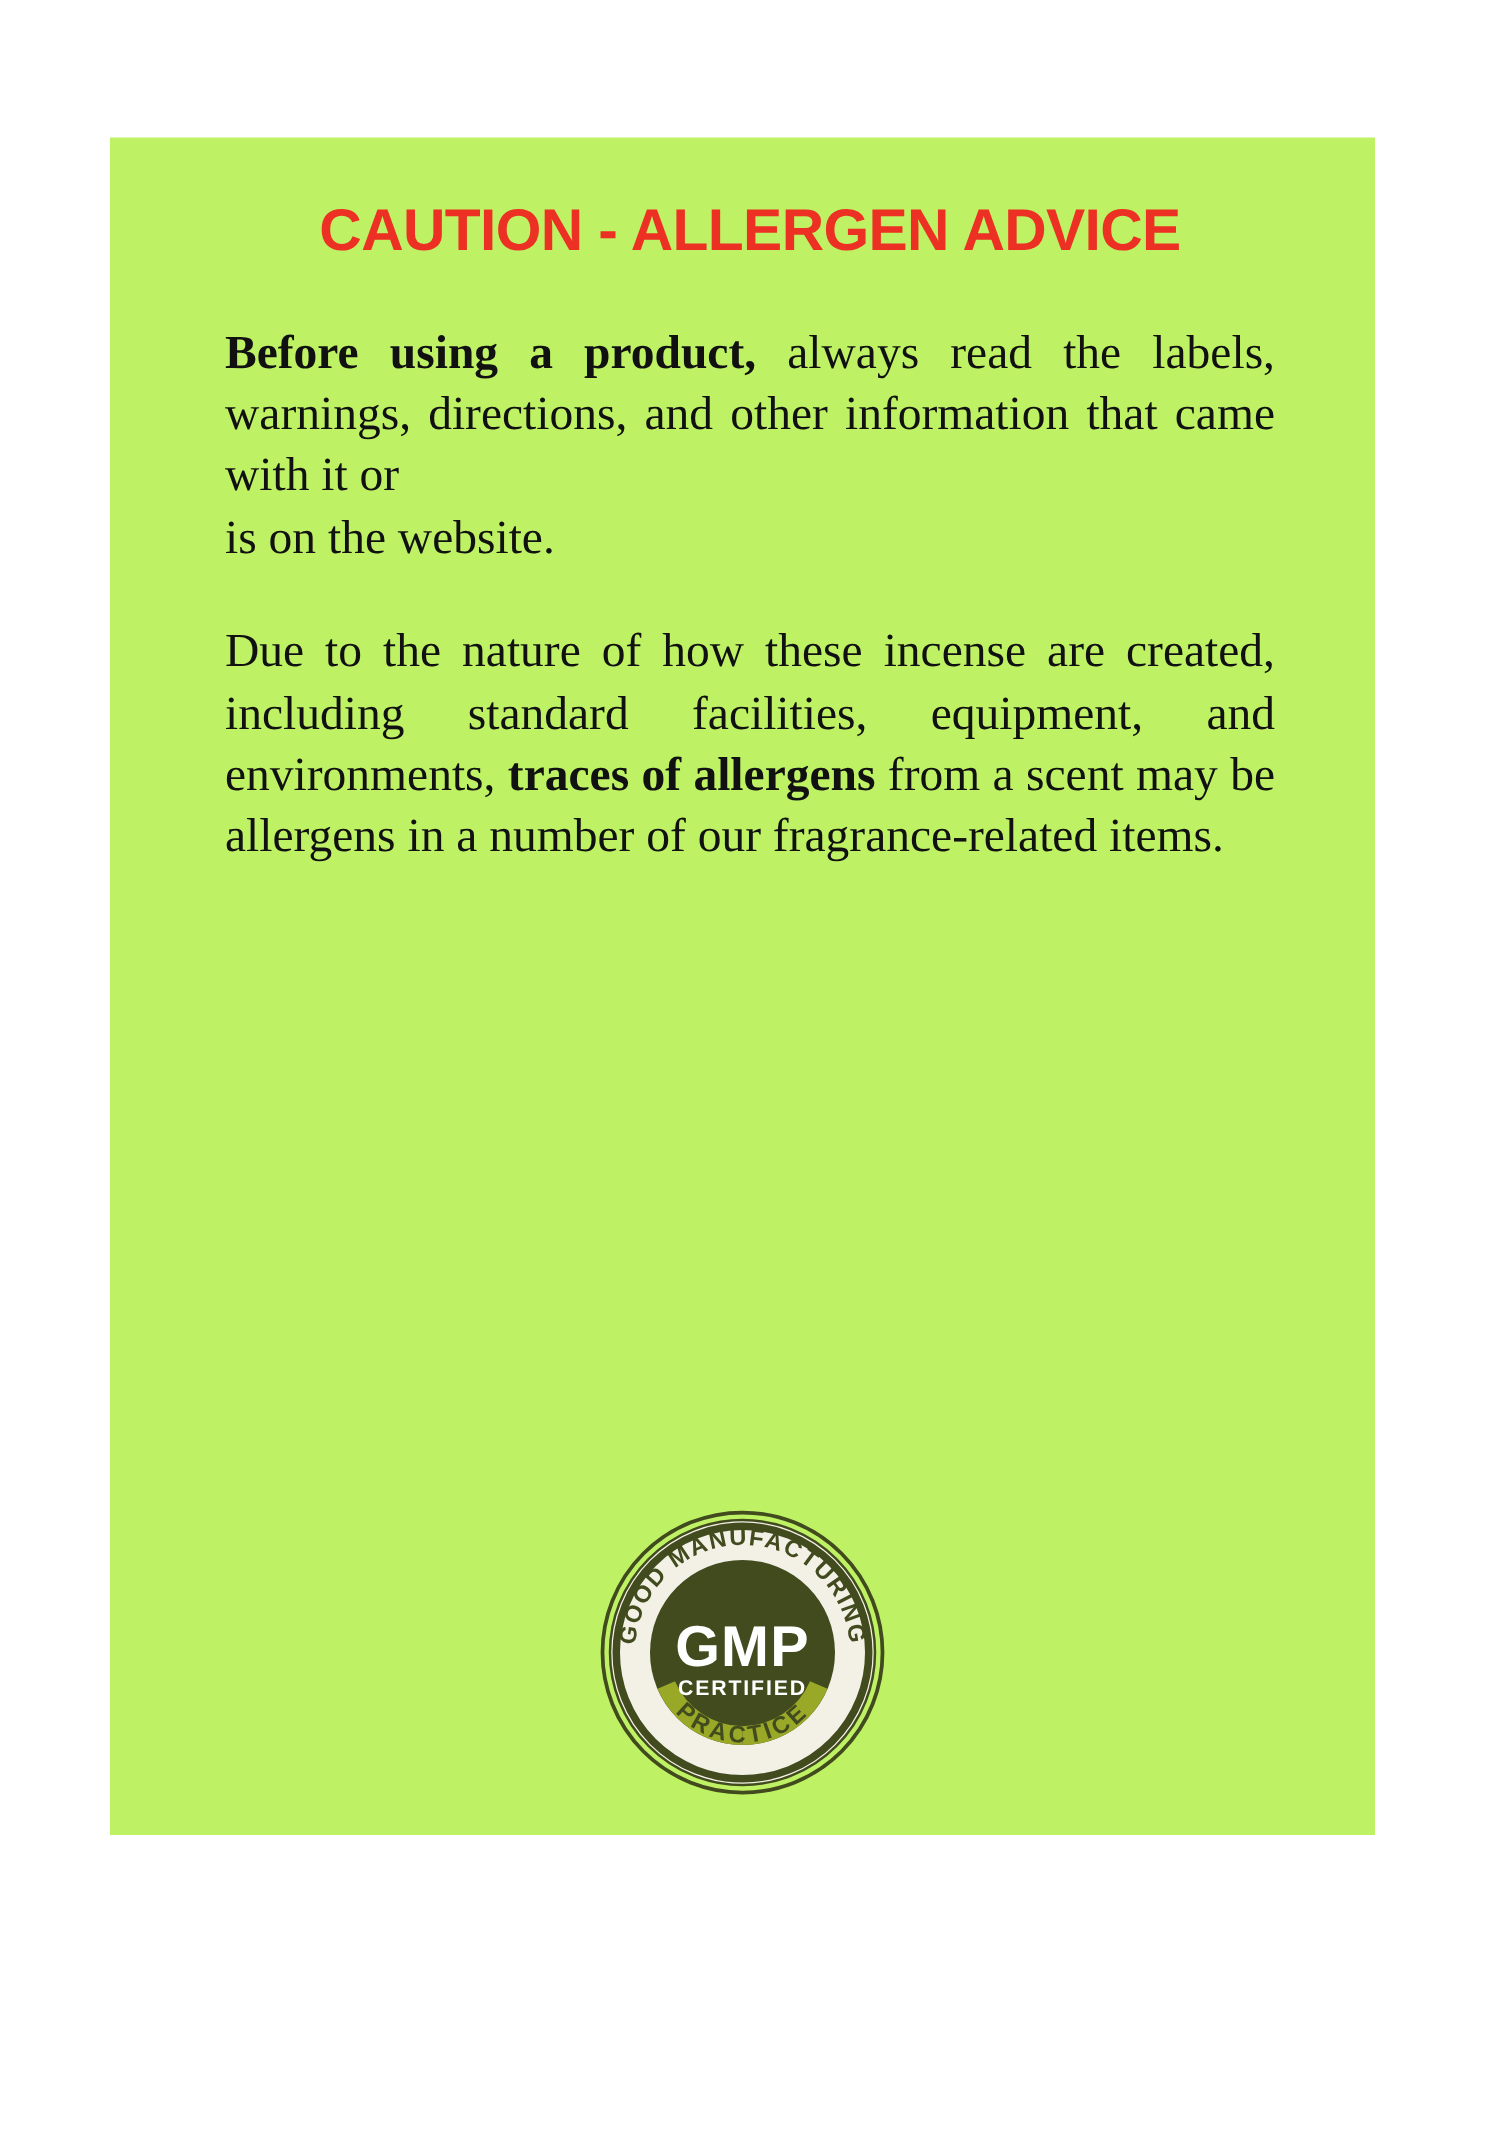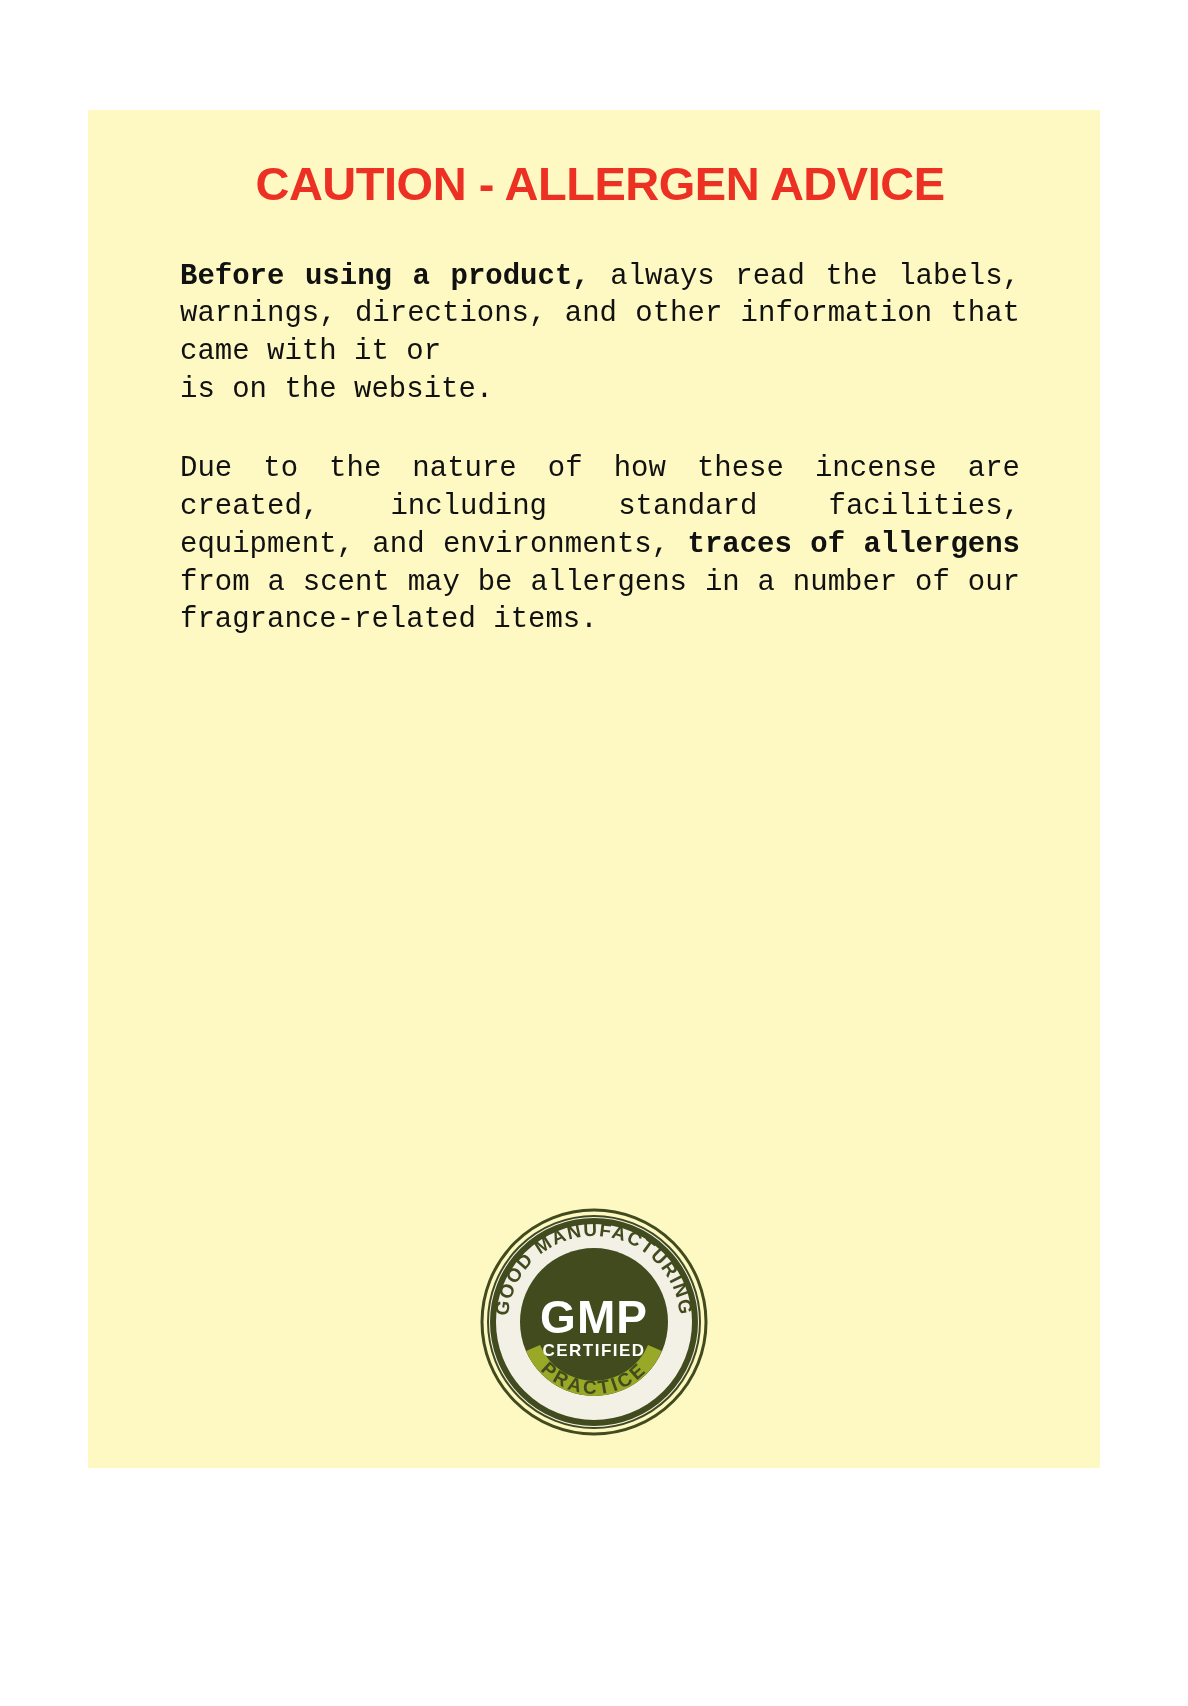--- a/index.html
+++ b/index.html
@@ -19,41 +19,41 @@
     width: 1188px;
     height: 1706px;
     background: #ffffff;
   }
   .card {
     position: absolute;
     left: 88px;
     top: 110px;
     width: 1012px;
     height: 1358px;
-    background: #fef9c3;
+    background: #bef264;
   }
   .content {
     position: absolute;
     left: 92px;
     top: 48px;
     width: 840px;
   }
   .title {
     color: #ed3024;
     font-family: "Liberation Sans", sans-serif;
     font-weight: bold;
     font-size: 47px;
     letter-spacing: -0.5px;
     text-align: center;
     margin: 0 0 48px 0;
     line-height: 1.1;
   }
   .para {
-    font-family: Liberation Mono, monospace;
-    font-size: 29px;
+    font-family: Liberation Serif, serif;
+    font-size: 38px;
     line-height: 1.3;
     color: #111111;
     text-align: justify;
     margin: 0 0 42px 0;
   }
   .para:last-of-type {
     margin-bottom: 0;
   }
   .para b {
     font-weight: bold;

